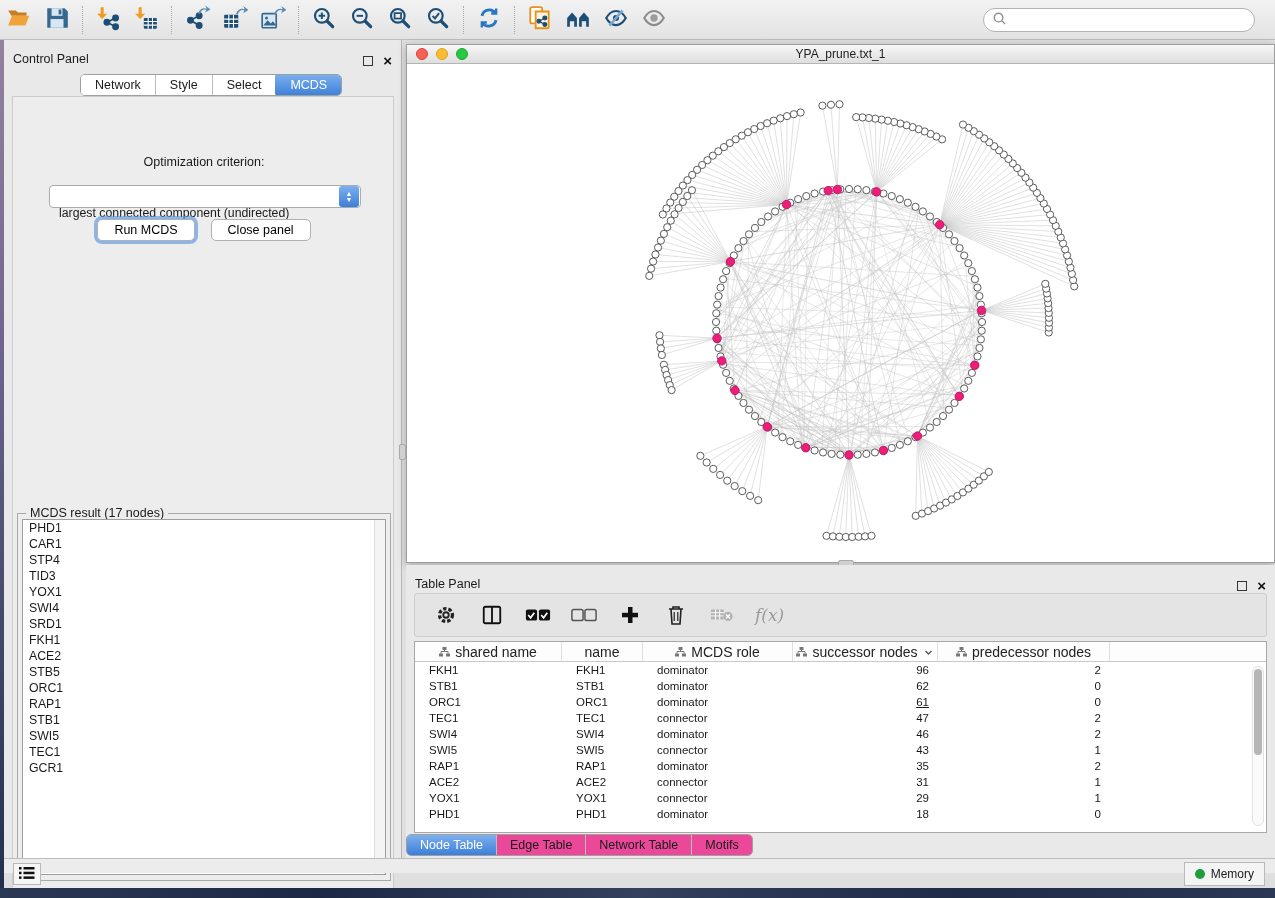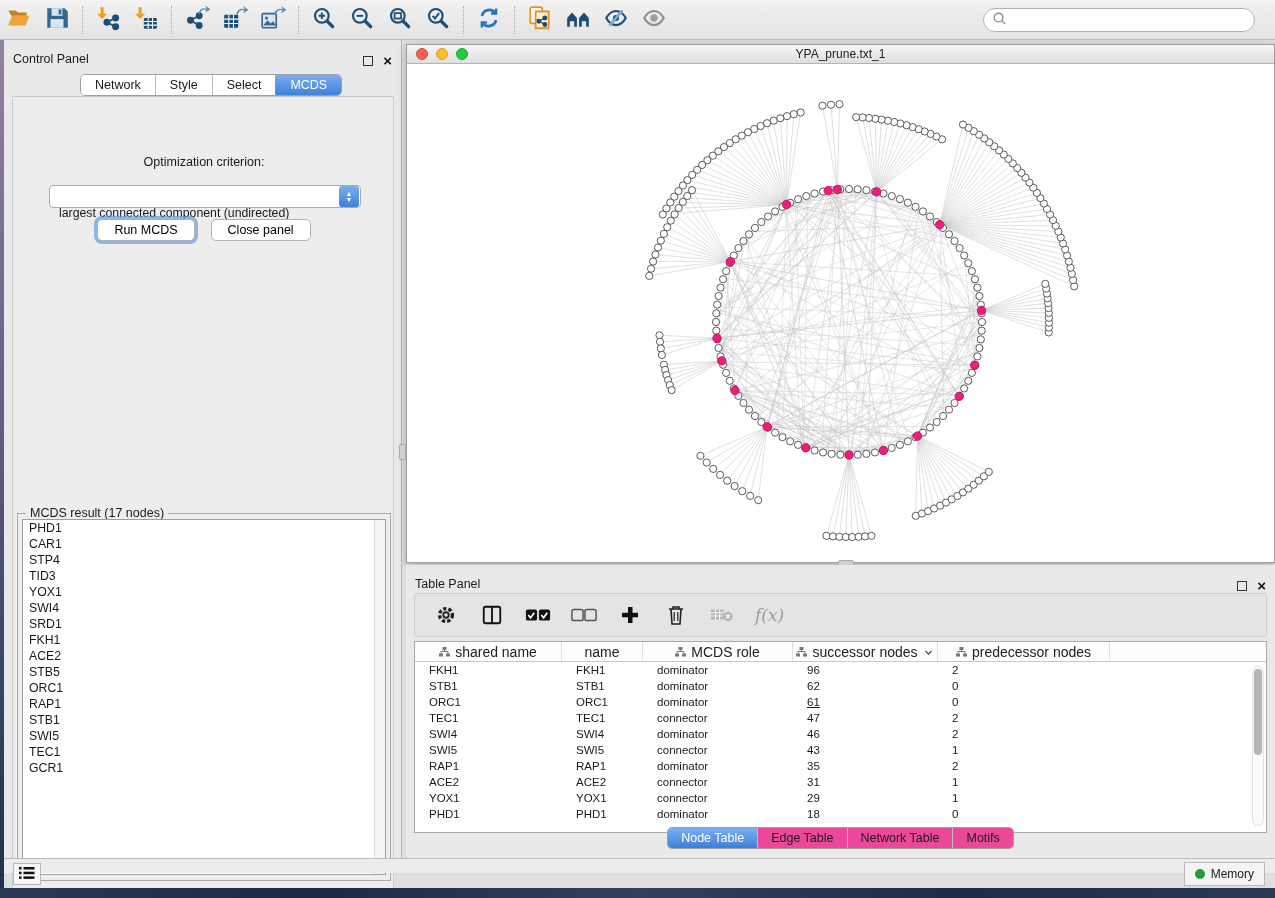--- a/index.html
+++ b/index.html
@@ -72,24 +72,24 @@
     border:1px solid #cdcdcd; border-radius:3px; display:flex; align-items:center; padding-left:18px; gap:20px; }
   .tpi { width:26px; height:26px; display:flex; align-items:center; justify-content:center; }
   .fx { font-family:"DejaVu Serif", serif; font-style:italic; font-size:17px; color:#9a9a9a; }
   .tbl { position:absolute; left:8px; top:76px; width:853px; height:192px; background:#fff; border:1px solid #a8a8a8; }
   .thead { display:flex; height:20px; border-bottom:1px solid #c9c9c9; background:#fdfdfd; }
   .th { display:flex; align-items:center; justify-content:center; gap:5px; font-size:14px; color:#222;
         border-right:1px solid #e0e0e0; position:relative; }
   .th .thlab { }
   .trow { display:flex; height:16px; }
   .td { font-size:11.5px; line-height:16px; padding:0 14px; white-space:nowrap; overflow:hidden; }
-  .td.num { text-align:left; padding-right:9px; }
+  .td.num { text-align:right; padding-right:9px; }
   .vscroll { position:absolute; right:2px; top:24px; width:12px; height:160px; background:#fafafa; border:1px solid #e3e3e3; border-radius:6px; }
   .vthumb { position:absolute; left:1px; top:2px; width:8px; height:86px; background:#b6b6b6; border-radius:5px; }
-  .tp-tabs { position:absolute; left:0; top:262px; width:869px; display:flex; justify-content:center; }
+  .tp-tabs { position:absolute; left:0; top:269px; width:869px; display:flex; justify-content:flex-start; }
   .tp-tabgroup { display:flex; border:1px solid #9f9f9f; border-radius:5px; background:#fff; overflow:hidden; }
   .ttab { padding:3px 13px; font-size:12.5px; border-right:1px solid #bdbdbd; background:#ec4899; }
   .ttab:last-child { border-right:none; }
   .ttab.active { background:linear-gradient(#7db0ee,#3c7fd9); color:#fff; }
 
   
   .status-bar { left:4px; top:858px; width:1271px; height:15px; background:#ececec; border-top:1px solid #bcbcbc; }
   .list-btn { position:absolute; left:9px; top:4px; width:28px; height:22px; background:#f6f6f6; border:1px solid #b9b9b9;
     display:flex; align-items:center; justify-content:center; }
   .memory-btn { position:absolute; right:10px; top:3px; height:24px; background:#f4f4f4; border:1px solid #b9b9b9;

